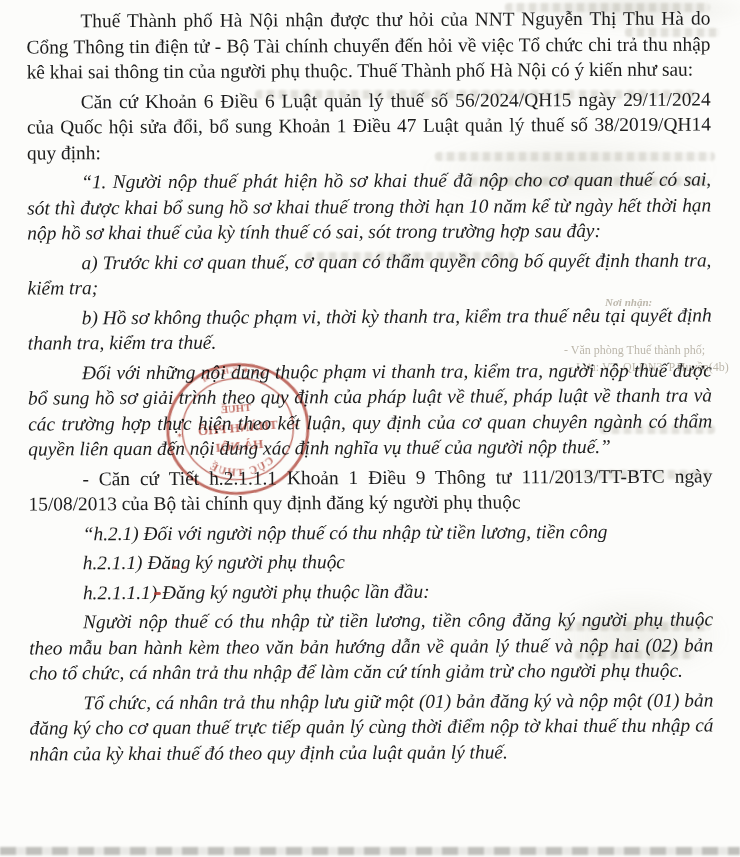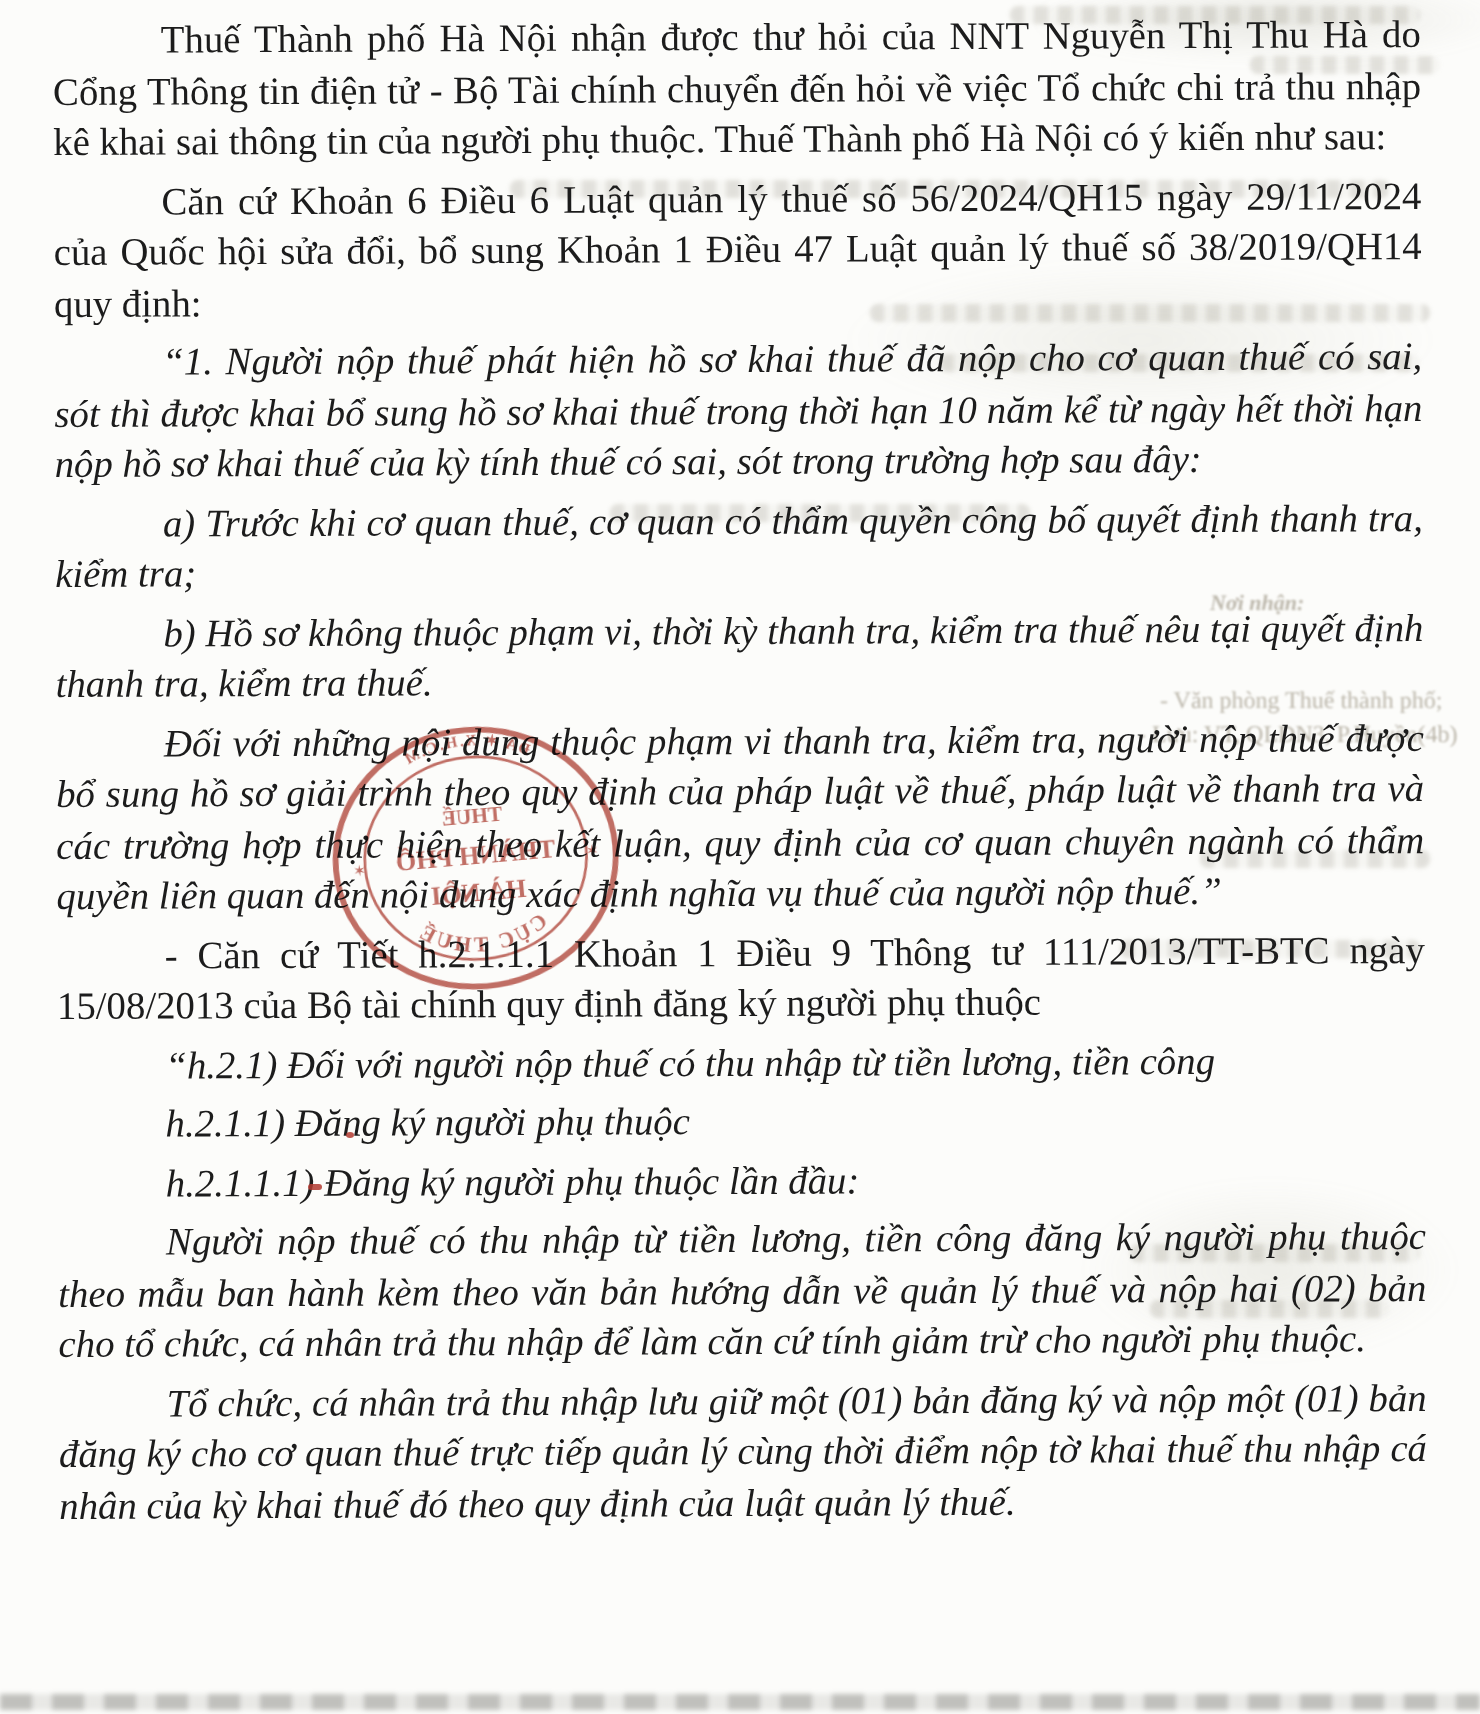--- a/index.html
+++ b/index.html
@@ -81,21 +81,21 @@
   <div class="bleedbar" style="left:255px;top:90px;width:440px;"></div>
   <div class="bleedbar" style="left:435px;top:152px;width:280px;"></div>
   <div class="bleedbar" style="left:470px;top:177px;width:240px;"></div>
   <div class="bleedbar" style="left:305px;top:252px;width:210px;"></div>
   <div class="bleedbar" style="left:600px;top:425px;width:115px;"></div>
   <div class="bleedbar" style="left:560px;top:470px;width:150px;"></div>
   <div class="bleedbar" style="left:565px;top:622px;width:145px;"></div>
   <div class="bleedbar" style="left:575px;top:650px;width:120px;"></div>
 
   <span class="bleedtext bt-head" style="left:605px;top:296px;">Nơi nhận:</span>
-  <span class="bleedtext" style="left:580px;top:343px;">- Văn phòng Thuế thành phố;</span>
+  <span class="bleedtext" style="left:564px;top:343px;">- Văn phòng Thuế thành phố;</span>
   <span class="bleedtext" style="left:569px;top:360px;">- Lưu: VT, QLDN3, P.Huyền(4b)</span>
 
   <div class="doc">
     <p>Thuế Thành phố Hà Nội nhận được thư hỏi của NNT Nguyễn Thị Thu Hà do Cổng Thông tin điện tử - Bộ Tài chính chuyển đến hỏi về việc Tổ chức chi trả thu nhập kê khai sai thông tin của người phụ thuộc. Thuế Thành phố Hà Nội có ý kiến như sau:</p>
     <p>Căn cứ Khoản 6 Điều 6 Luật quản lý thuế số 56/2024/QH15 ngày 29/11/2024 của Quốc hội sửa đổi, bổ sung Khoản 1 Điều 47 Luật quản lý thuế số 38/2019/QH14 quy định:</p>
     <p class="italic">“1. Người nộp thuế phát hiện hồ sơ khai thuế đã nộp cho cơ quan thuế có sai, sót thì được khai bổ sung hồ sơ khai thuế trong thời hạn 10 năm kể từ ngày hết thời hạn nộp hồ sơ khai thuế của kỳ tính thuế có sai, sót trong trường hợp sau đây:</p>
     <p class="italic">a) Trước khi cơ quan thuế, cơ quan có thẩm quyền công bố quyết định thanh tra, kiểm tra;</p>
     <p class="italic">b) Hồ sơ không thuộc phạm vi, thời kỳ thanh tra, kiểm tra thuế nêu tại quyết định thanh tra, kiểm tra thuế.</p>
     <p class="italic">Đối với những nội dung thuộc phạm vi thanh tra, kiểm tra, người nộp thuế được bổ sung hồ sơ giải trình theo quy định của pháp luật về thuế, pháp luật về thanh tra và các trường hợp thực hiện theo kết luận, quy định của cơ quan chuyên ngành có thẩm quyền liên quan đến nội dung xác định nghĩa vụ thuế của người nộp thuế.”</p>
     <p>- Căn cứ Tiết h.2.1.1.1 Khoản 1 Điều 9 Thông tư 111/2013/TT-BTC ngày 15/08/2013 của Bộ tài chính quy định đăng ký người phụ thuộc</p>

